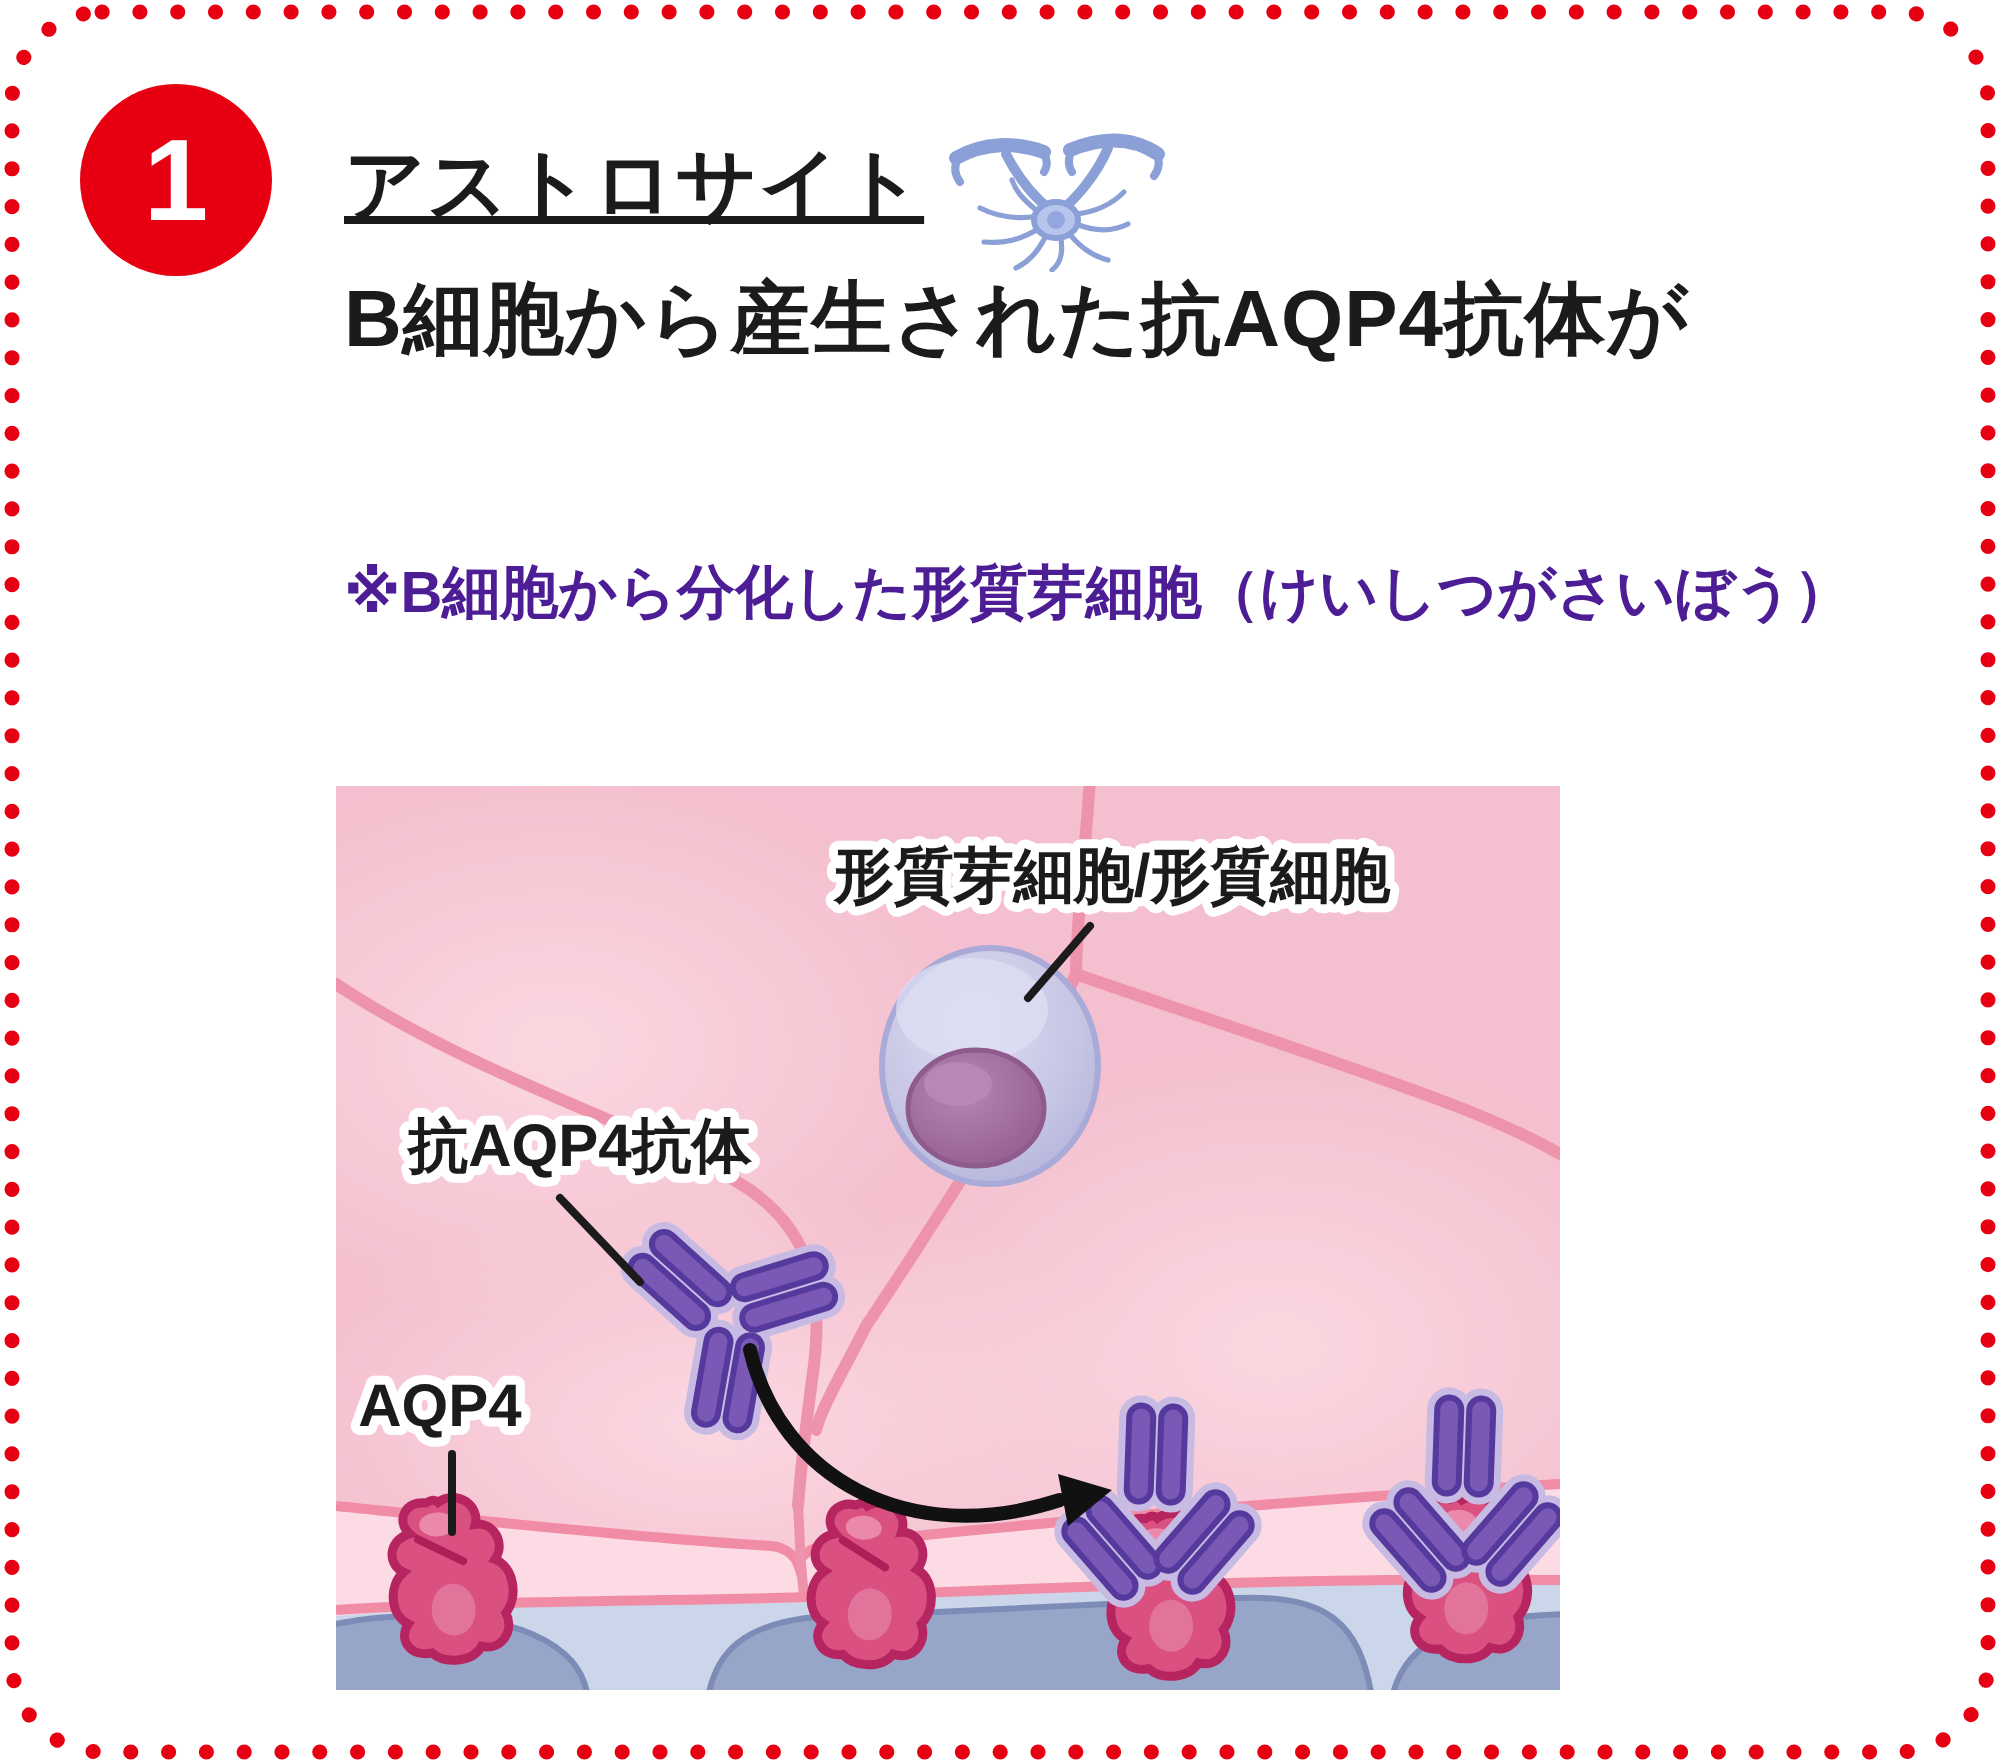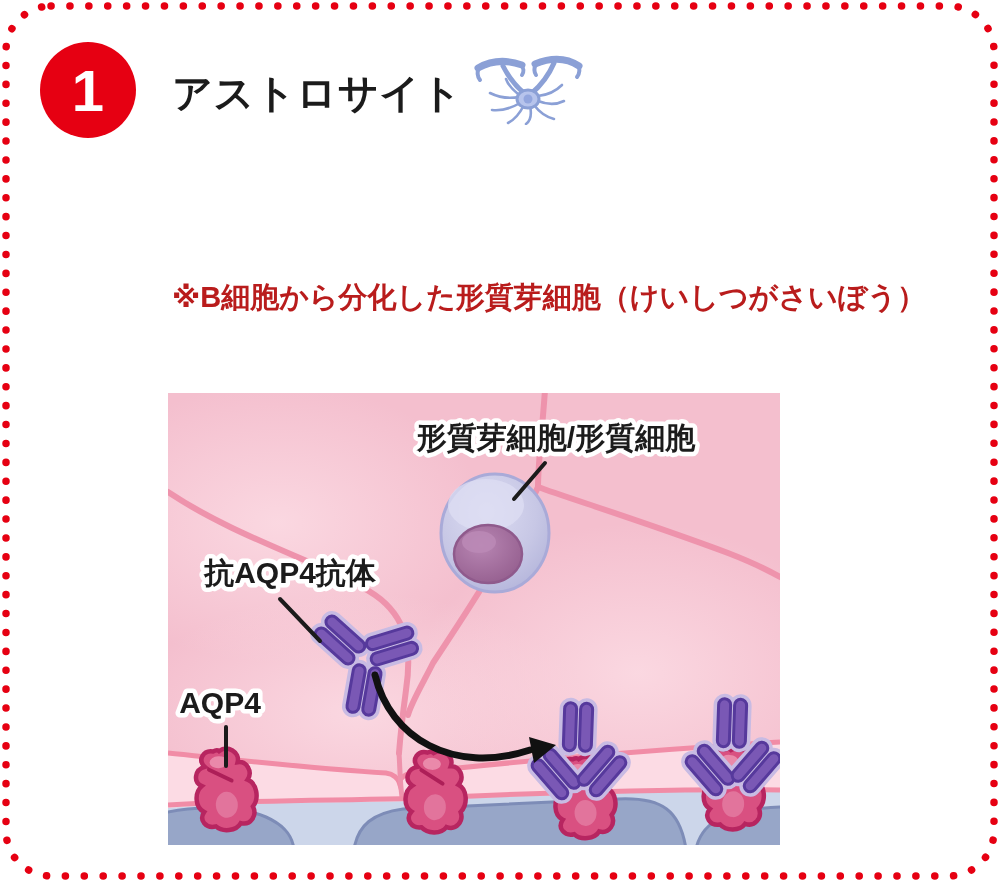--- a/index.html
+++ b/index.html
@@ -30,28 +30,28 @@
     font-size:58px; font-weight:700;
   }
   .heading {
     position:absolute; left:172px; top:60px;
     font-size:40px; font-weight:700;
     letter-spacing:0.5px;
     line-height:67px;
     color:#1b1b1b;
     white-space:nowrap;
   }
-  .h-line1 { display:flex; align-items:center; height:67px; }
+  .h-line1 { display:flex; align-items:flex-start; height:67px;text-decoration:underline; }
   .astro-icon { margin:4px 8px 14px 10px; flex:0 0 auto; }
   .h-line { height:67px; }
   .note {
     position:absolute; left:172px; top:272px;
     font-size:29px; font-weight:600;
     line-height:50px;
-    color:#b91c1c;
+    color:#4c1d95;
     white-space:nowrap;
   }
   .note-line2 { padding-left:29px; }
   .illustration {
     position:absolute; left:168px; top:393px;
     width:520px; height:452px;
   }
   .svg-label {
     font-family:"Liberation Sans","DejaVu Sans",sans-serif;
     font-size:30px; font-weight:700;
@@ -96,20 +96,21 @@
             <path d="M62,52 C68,60 74,64 82,66"></path>
             <path d="M66,48 C76,52 84,52 92,48"></path>
             <path d="M66,43 C76,42 84,38 90,32"></path>
             <path d="M46,41 C40,36 36,32 34,26"></path>
           </g>
         </g>
         <ellipse cx="56" cy="46" rx="11" ry="9" fill="#b7c4ec" stroke="#8ba0d6" stroke-width="3"></ellipse>
         <circle cx="56" cy="46" r="4.5" fill="#93a6de"></circle>
       </svg>
     </div>
+    <div class="h-line">B細胞から産生された抗AQP4抗体が</div>
   </div>
 
   <div class="note">
     <div>※B細胞から分化した形質芽細胞（けいしつがさいぼう）</div>
   </div>
 
   <div class="illustration">
     <svg viewBox="0 0 612 452" width="612" height="452">
       <defs>
         <radialGradient id="hl" cx="50%" cy="50%" r="50%">

